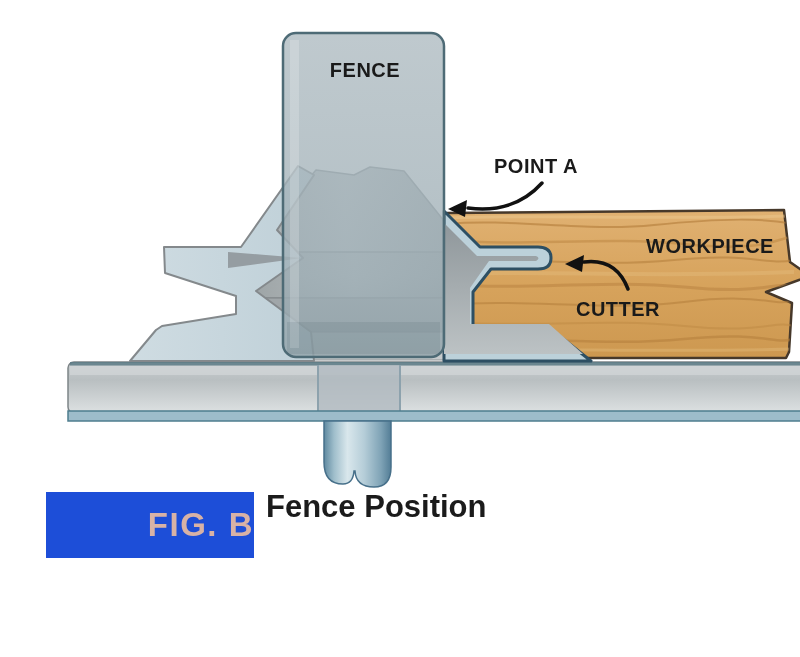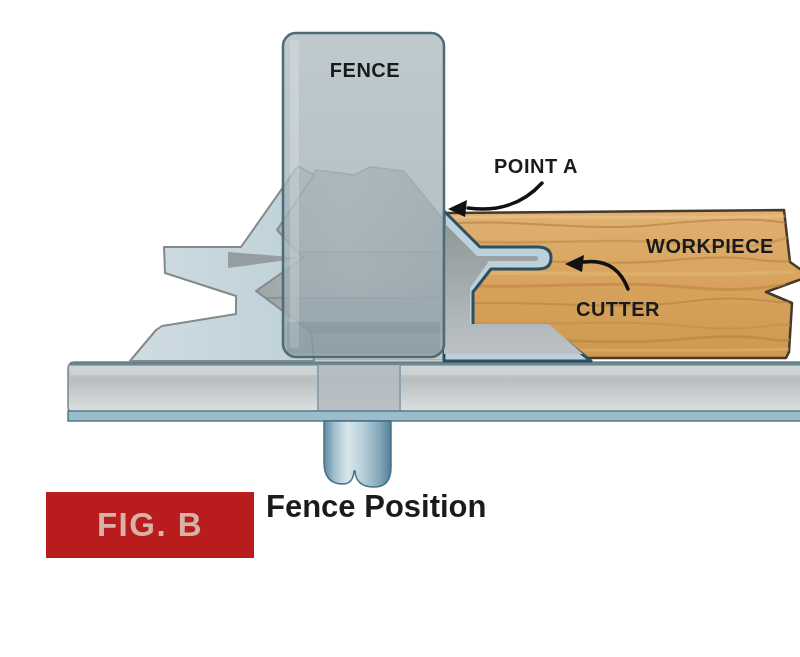--- a/index.html
+++ b/index.html
@@ -1,22 +1,22 @@
 <!DOCTYPE html>
 <html><head>
 <meta charset="utf-8">
 <style>
   html,body{margin:0;padding:0;background:#ffffff;}
   #stage{position:relative;width:800px;height:657px;background:#ffffff;overflow:hidden;
          font-family:"Liberation Sans", sans-serif;margin-left:44px;}
   #art{position:absolute;left:0;top:0;}
   .diagram-label{font-family:"Liberation Sans", sans-serif;font-weight:bold;font-size:20px;
                  fill:#1a1a1a;letter-spacing:0.5px;}
-  #fig-box{position:absolute;left:2px;top:492px;width:208px;height:66px;background:#b91c1c;
-           display:flex;align-items:center;justify-content:center;}
+  #fig-box{position:absolute;left:2px;top:492px;width:208px;height:66px;background:#1d4ed8;
+           display:flex;align-items:center;justify-content:flex-end;}
   #fig-box span{color:#d8b2a6;font-weight:bold;font-size:33px;letter-spacing:1.5px;}
   #caption{position:absolute;left:222px;top:489px;width:570px;}
   #caption-title{font-size:31px;font-weight:bold;color:#1b1b1b;line-height:35px;}
   .caption-line{font-size:23px;color:#2c2c2c;line-height:30px;white-space:pre-wrap;}
 </style>
 </head>
 <body>
 
 <div id="stage">
 

